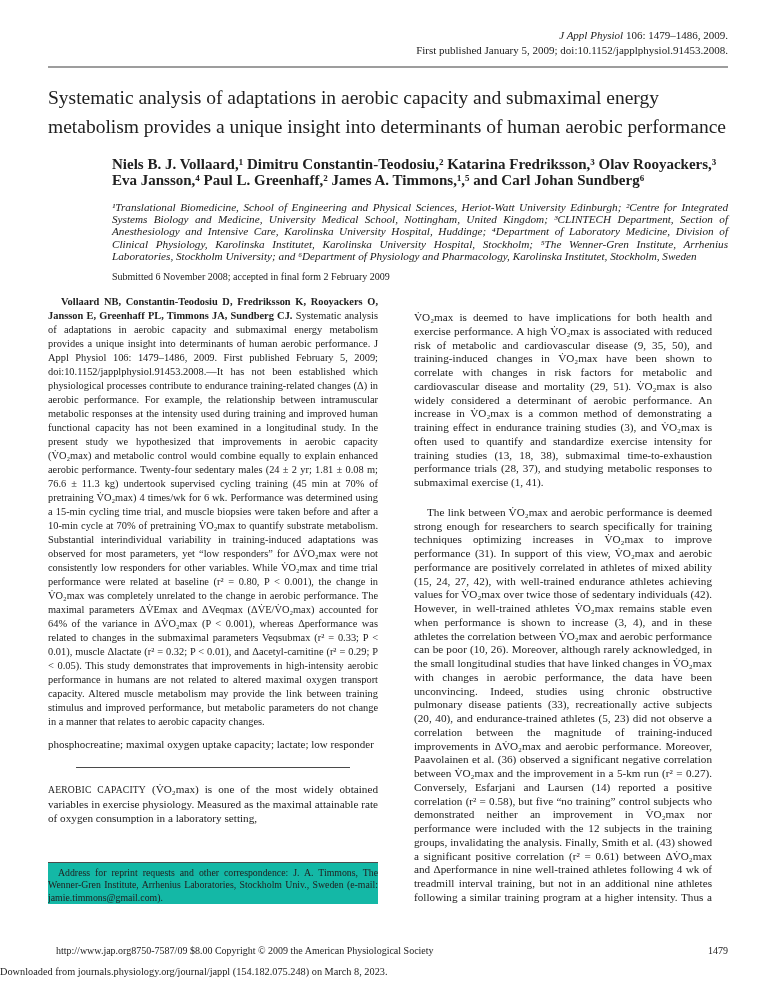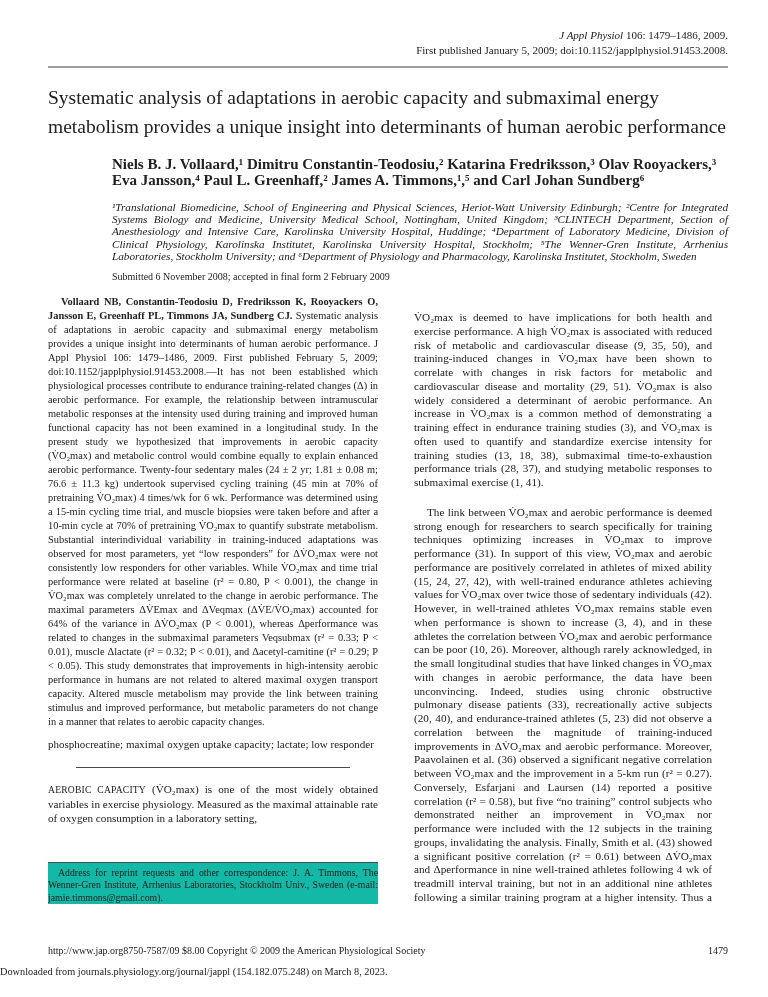--- a/index.html
+++ b/index.html
@@ -45,21 +45,21 @@
   .correspondence {
     position:absolute; bottom:0; left:0; right:0; background:#14b8a6;
     font-size:9.8px; line-height:12.4px; text-align:justify;
     border-top:1.2px solid #4a4a4a; padding-top:4px; text-indent:10px; margin:0;
   }
 
   .col-right p { font-size:11.2px; line-height:13.75px; text-align:justify; margin:16px; }
   .col-right p.indent { text-indent:13px; }
 
   .footer-row {
-    position:absolute; left:48px; right:40px; top:945px;
+    position:absolute; left:56px; right:40px; top:945px;
     display:flex; align-items:baseline; font-size:10px;
   }
   .footer-center { flex:1; }
 
   .download-line { position:absolute; left:0; right:0; top:966px; font-size:10.3px; }
 </style>
 </head>
 <body>
 
 <div class="page">

